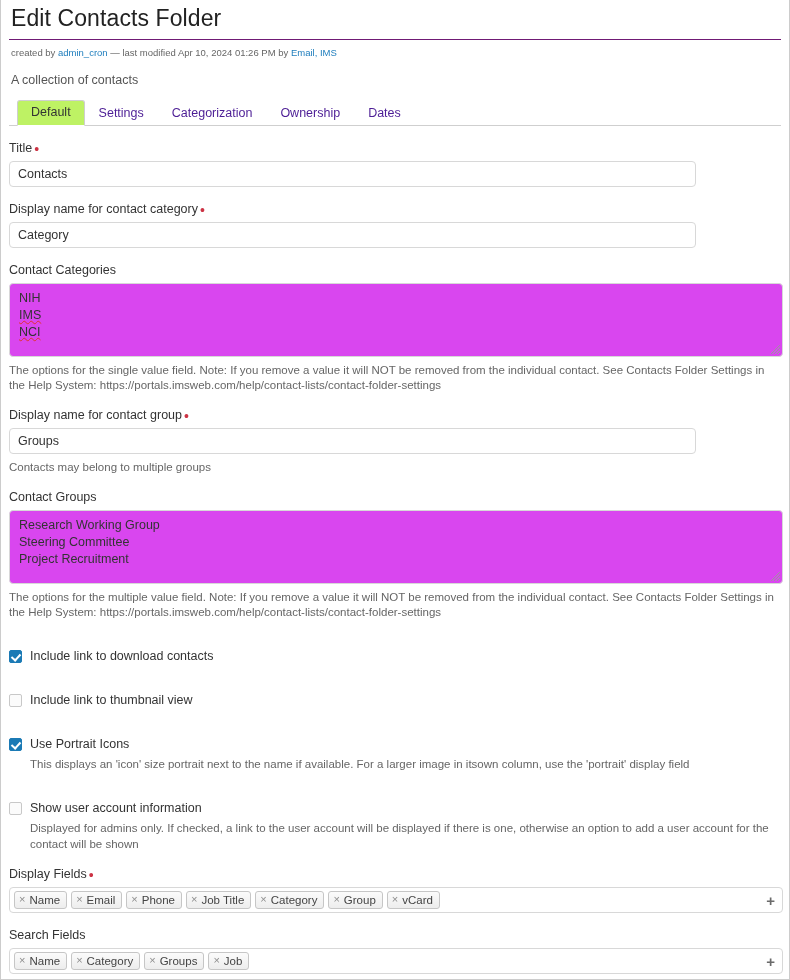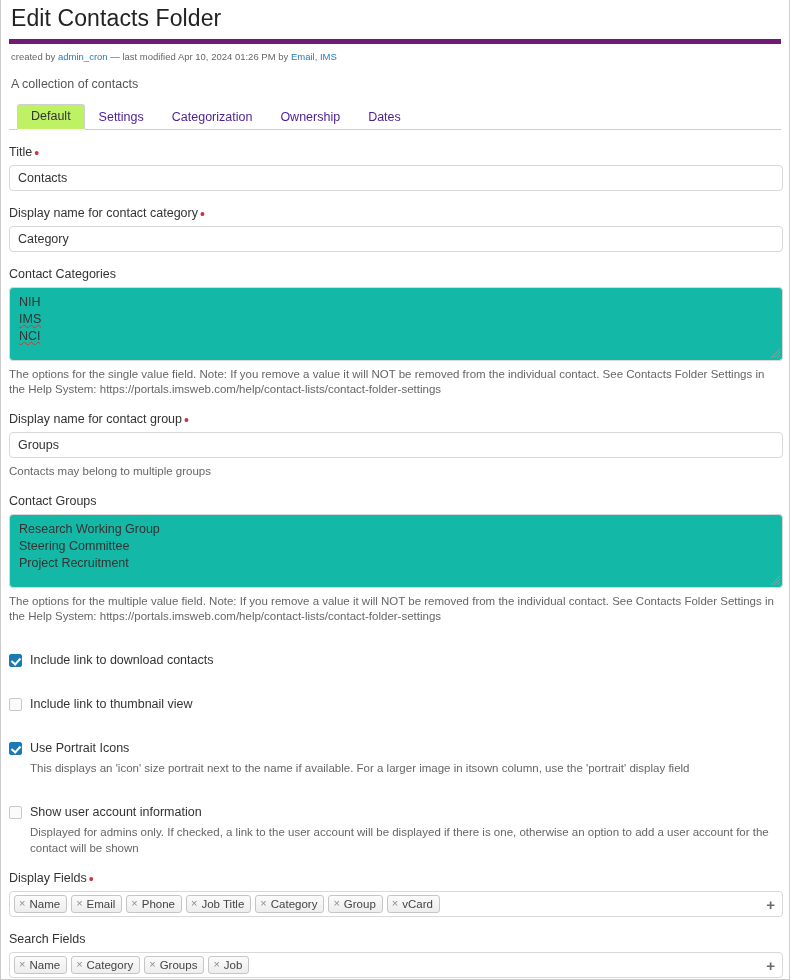--- a/index.html
+++ b/index.html
@@ -26,21 +26,21 @@
   }
 
   
   .doc-title {
     font-size: 23px;
     font-weight: normal;
     color: #222222;
     margin: 0;
     padding: 5px 0 6px 2px;
     line-height: 1.2;
-    border-bottom: 5px solid #701a75;
+    border-bottom: 1px solid #701a75;
     letter-spacing: 0.1px;
   }
   .byline {
     font-size: 9.5px;
     color: #666666;
     padding: 7px 0 0 2px;
     line-height: 1.3;
   }
   .byline a {
     color: #1f7ebd;
@@ -101,21 +101,21 @@
   .help {
     font-size: 11.5px;
     color: #666666;
     padding-top: 6px;
     line-height: 15px;
     max-width: 772px;
   }
 
   .text-input {
     display: block;
-    width: 774px;
+    width: 687px;
     height: 26px;
     border: 1px solid #d8d8d8;
     border-radius: 4px;
     font-family: "Liberation Sans", sans-serif;
     font-size: 12.5px;
     color: #333333;
     padding: 3px 8px;
     background: #fff;
     outline: none;
   }
@@ -124,21 +124,21 @@
   .textarea {
     display: block;
     width: 774px;
     height: 74px;
     border: 1px solid #d8d8d8;
     border-radius: 4px;
     font-family: "Liberation Sans", sans-serif;
     font-size: 12.5px;
     color: #333333;
     padding: 6px 9px;
-    background: #14b8a6;
+    background: #d946ef;
     outline: none;
     line-height: 17px;
     resize: none;
     position: relative;
     overflow: hidden;
   }
   .ta-wrap { position: relative; width: 774px; }
   .ta-line { white-space: nowrap; }
   .sp {
     text-decoration: underline;

